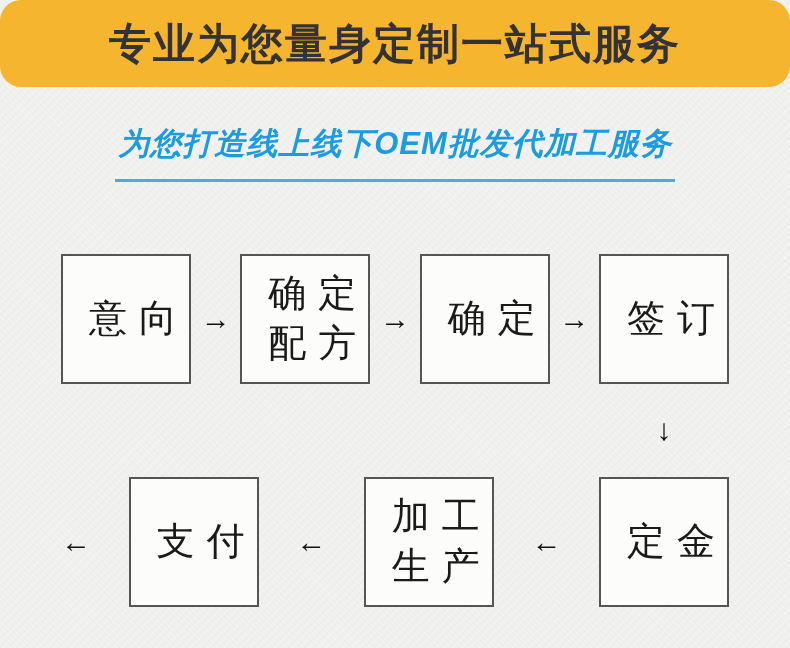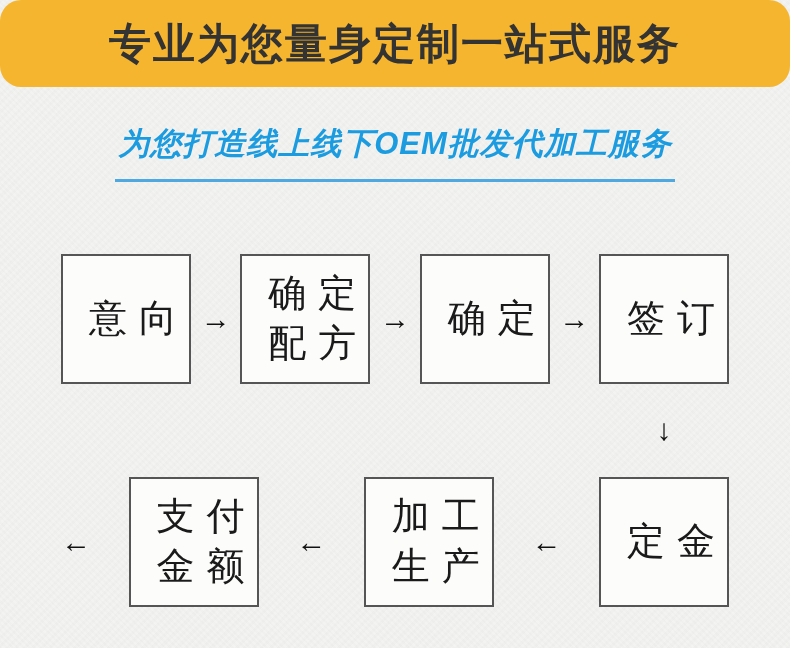--- a/index.html
+++ b/index.html
@@ -137,21 +137,20 @@
     </div>
 
     <div class="connector-row">
       <span class="flow-arrow">↓</span>
     </div>
 
     <div class="flow-row">
       <span class="flow-arrow">←</span>
       <div class="step-box">
         <span class="step-line">支付</span>
-        <span class="step-line">金额</span>
       </div>
       <span class="flow-arrow">←</span>
       <div class="step-box">
         <span class="step-line">加工</span>
         <span class="step-line">生产</span>
       </div>
       <span class="flow-arrow">←</span>
       <div class="step-box">
         <span class="step-line">定金</span>
       </div>

